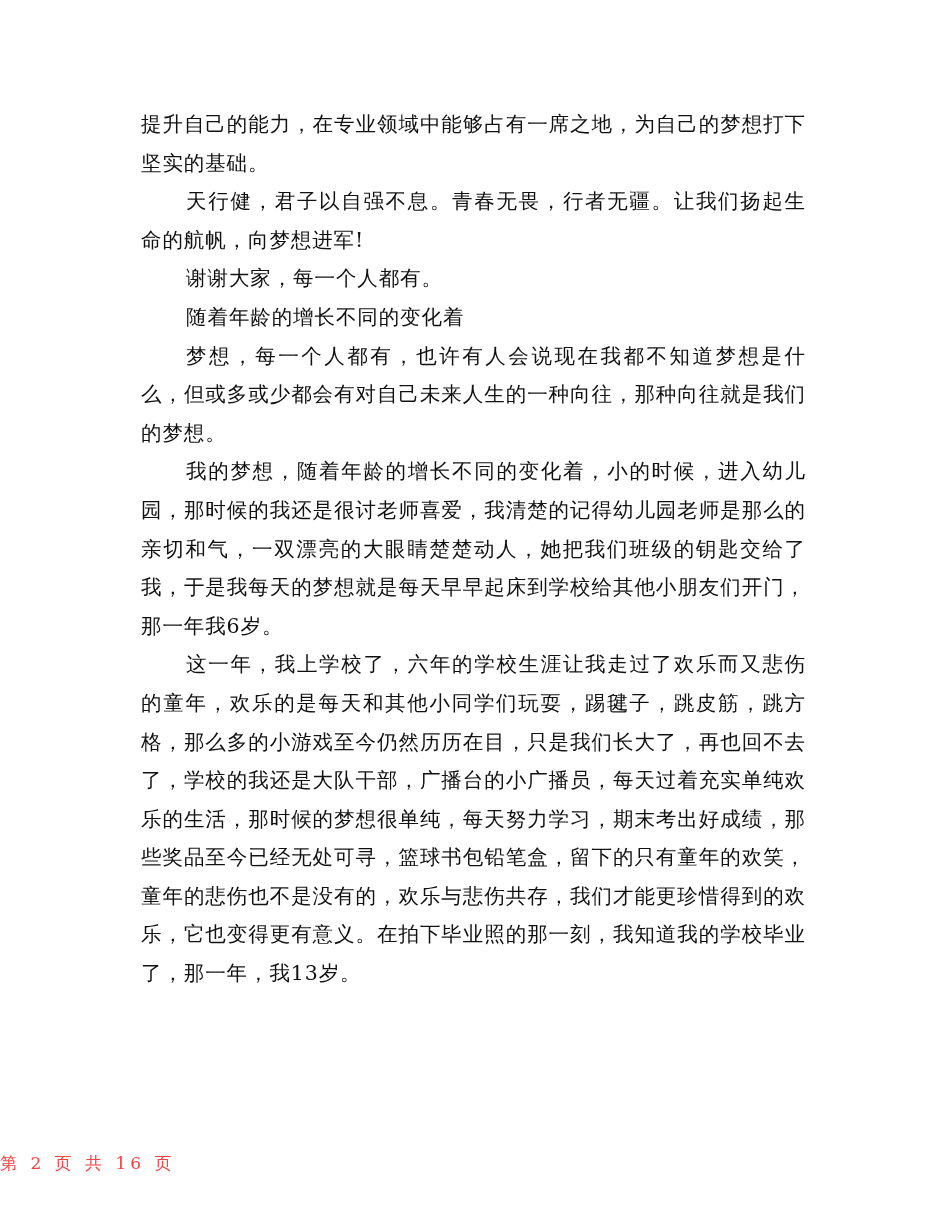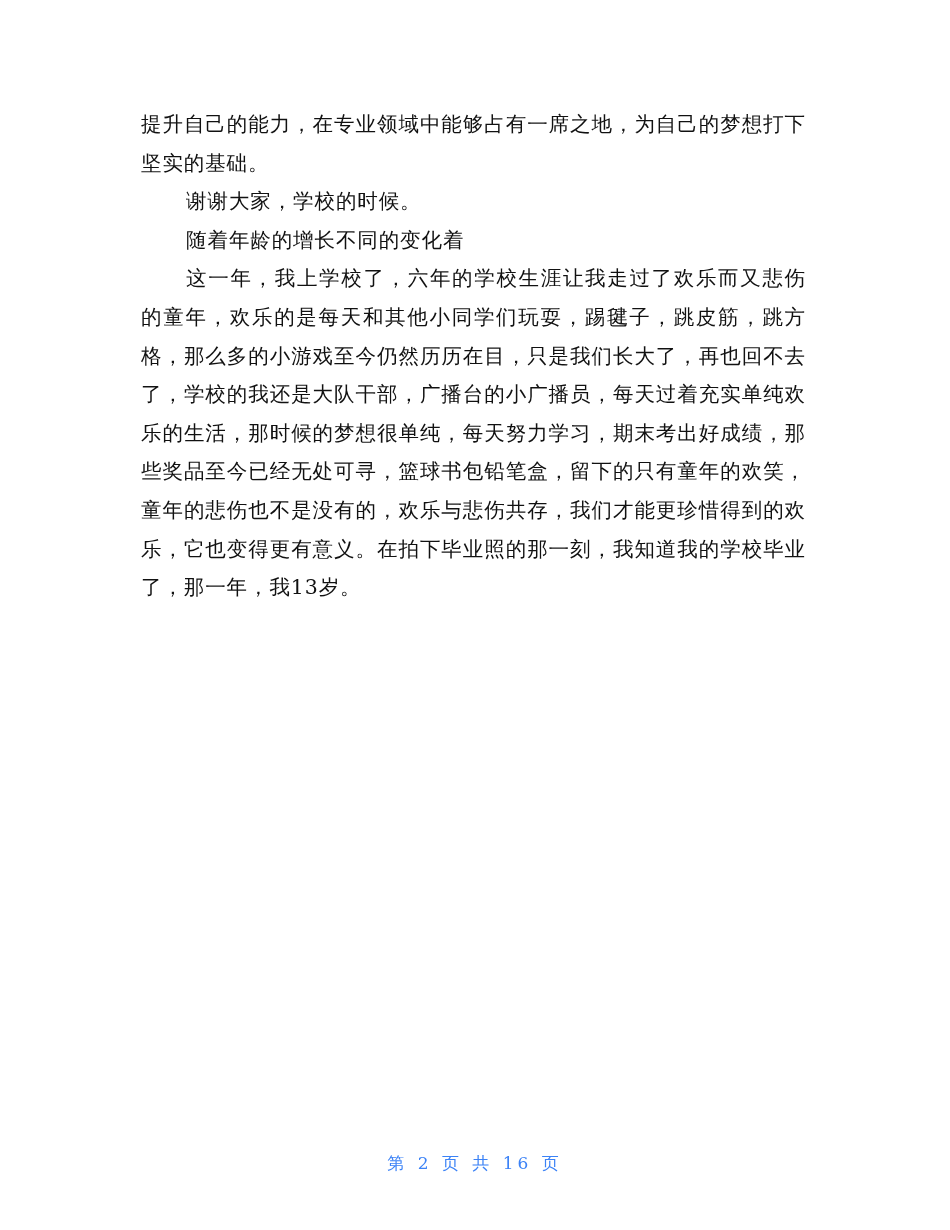--- a/index.html
+++ b/index.html
@@ -3,27 +3,30 @@
 <meta charset="utf-8">
 <style>
   html, body { margin: 0; padding: 0; background: #ffffff; }
   body { width: 950px; height: 1230px; position: relative; overflow: hidden;
          font-family: "DejaVu Serif", "Liberation Serif", serif; color: #111; }
   .page { position: absolute; left: 0; top: 0; width: 796px; height: 1230px; background: #fff; }
   .content { position: absolute; left: 141px; top: 105px; width: 665px; }
   .para { margin: 0; font-size: 20.5px; line-height: 38.6px; letter-spacing: 0.9px;
           text-align: justify; text-justify: inter-character; word-break: break-all; }
   .indent { text-indent: 2.2em; }
-  .footer { position: absolute; left: 0; width: 950px; top: 1152px; text-align: center;
-            font-size: 17px; letter-spacing: 4px; color: #3b82f6; }
+  .footer { position: absolute; left: 0; width: 950px; top: 1152px; 
+            font-size: 17px; letter-spacing: 4px; color: #ef4444; }
 </style>
 </head>
 <body>
 
 <div class="page">
   <div class="content">
     <p class="para">提升自己的能力，在专业领域中能够占有一席之地，为自己的梦想打下坚实的基础。</p>
-    <p class="para indent">谢谢大家，学校的时候。</p>
+    <p class="para indent">天行健，君子以自强不息。青春无畏，行者无疆。让我们扬起生命的航帆，向梦想进军!</p>
+    <p class="para indent">谢谢大家，每一个人都有。</p>
     <p class="para indent">随着年龄的增长不同的变化着</p>
+    <p class="para indent">梦想，每一个人都有，也许有人会说现在我都不知道梦想是什么，但或多或少都会有对自己未来人生的一种向往，那种向往就是我们的梦想。</p>
+    <p class="para indent">我的梦想，随着年龄的增长不同的变化着，小的时候，进入幼儿园，那时候的我还是很讨老师喜爱，我清楚的记得幼儿园老师是那么的亲切和气，一双漂亮的大眼睛楚楚动人，她把我们班级的钥匙交给了我，于是我每天的梦想就是每天早早起床到学校给其他小朋友们开门，那一年我6岁。</p>
     <p class="para indent">这一年，我上学校了，六年的学校生涯让我走过了欢乐而又悲伤的童年，欢乐的是每天和其他小同学们玩耍，踢毽子，跳皮筋，跳方格，那么多的小游戏至今仍然历历在目，只是我们长大了，再也回不去了，学校的我还是大队干部，广播台的小广播员，每天过着充实单纯欢乐的生活，那时候的梦想很单纯，每天努力学习，期末考出好成绩，那些奖品至今已经无处可寻，篮球书包铅笔盒，留下的只有童年的欢笑，童年的悲伤也不是没有的，欢乐与悲伤共存，我们才能更珍惜得到的欢乐，它也变得更有意义。在拍下毕业照的那一刻，我知道我的学校毕业了，那一年，我13岁。</p>
   </div>
   <div class="footer">第 2 页 共 16 页</div>
 </div>
 
 </body></html>

